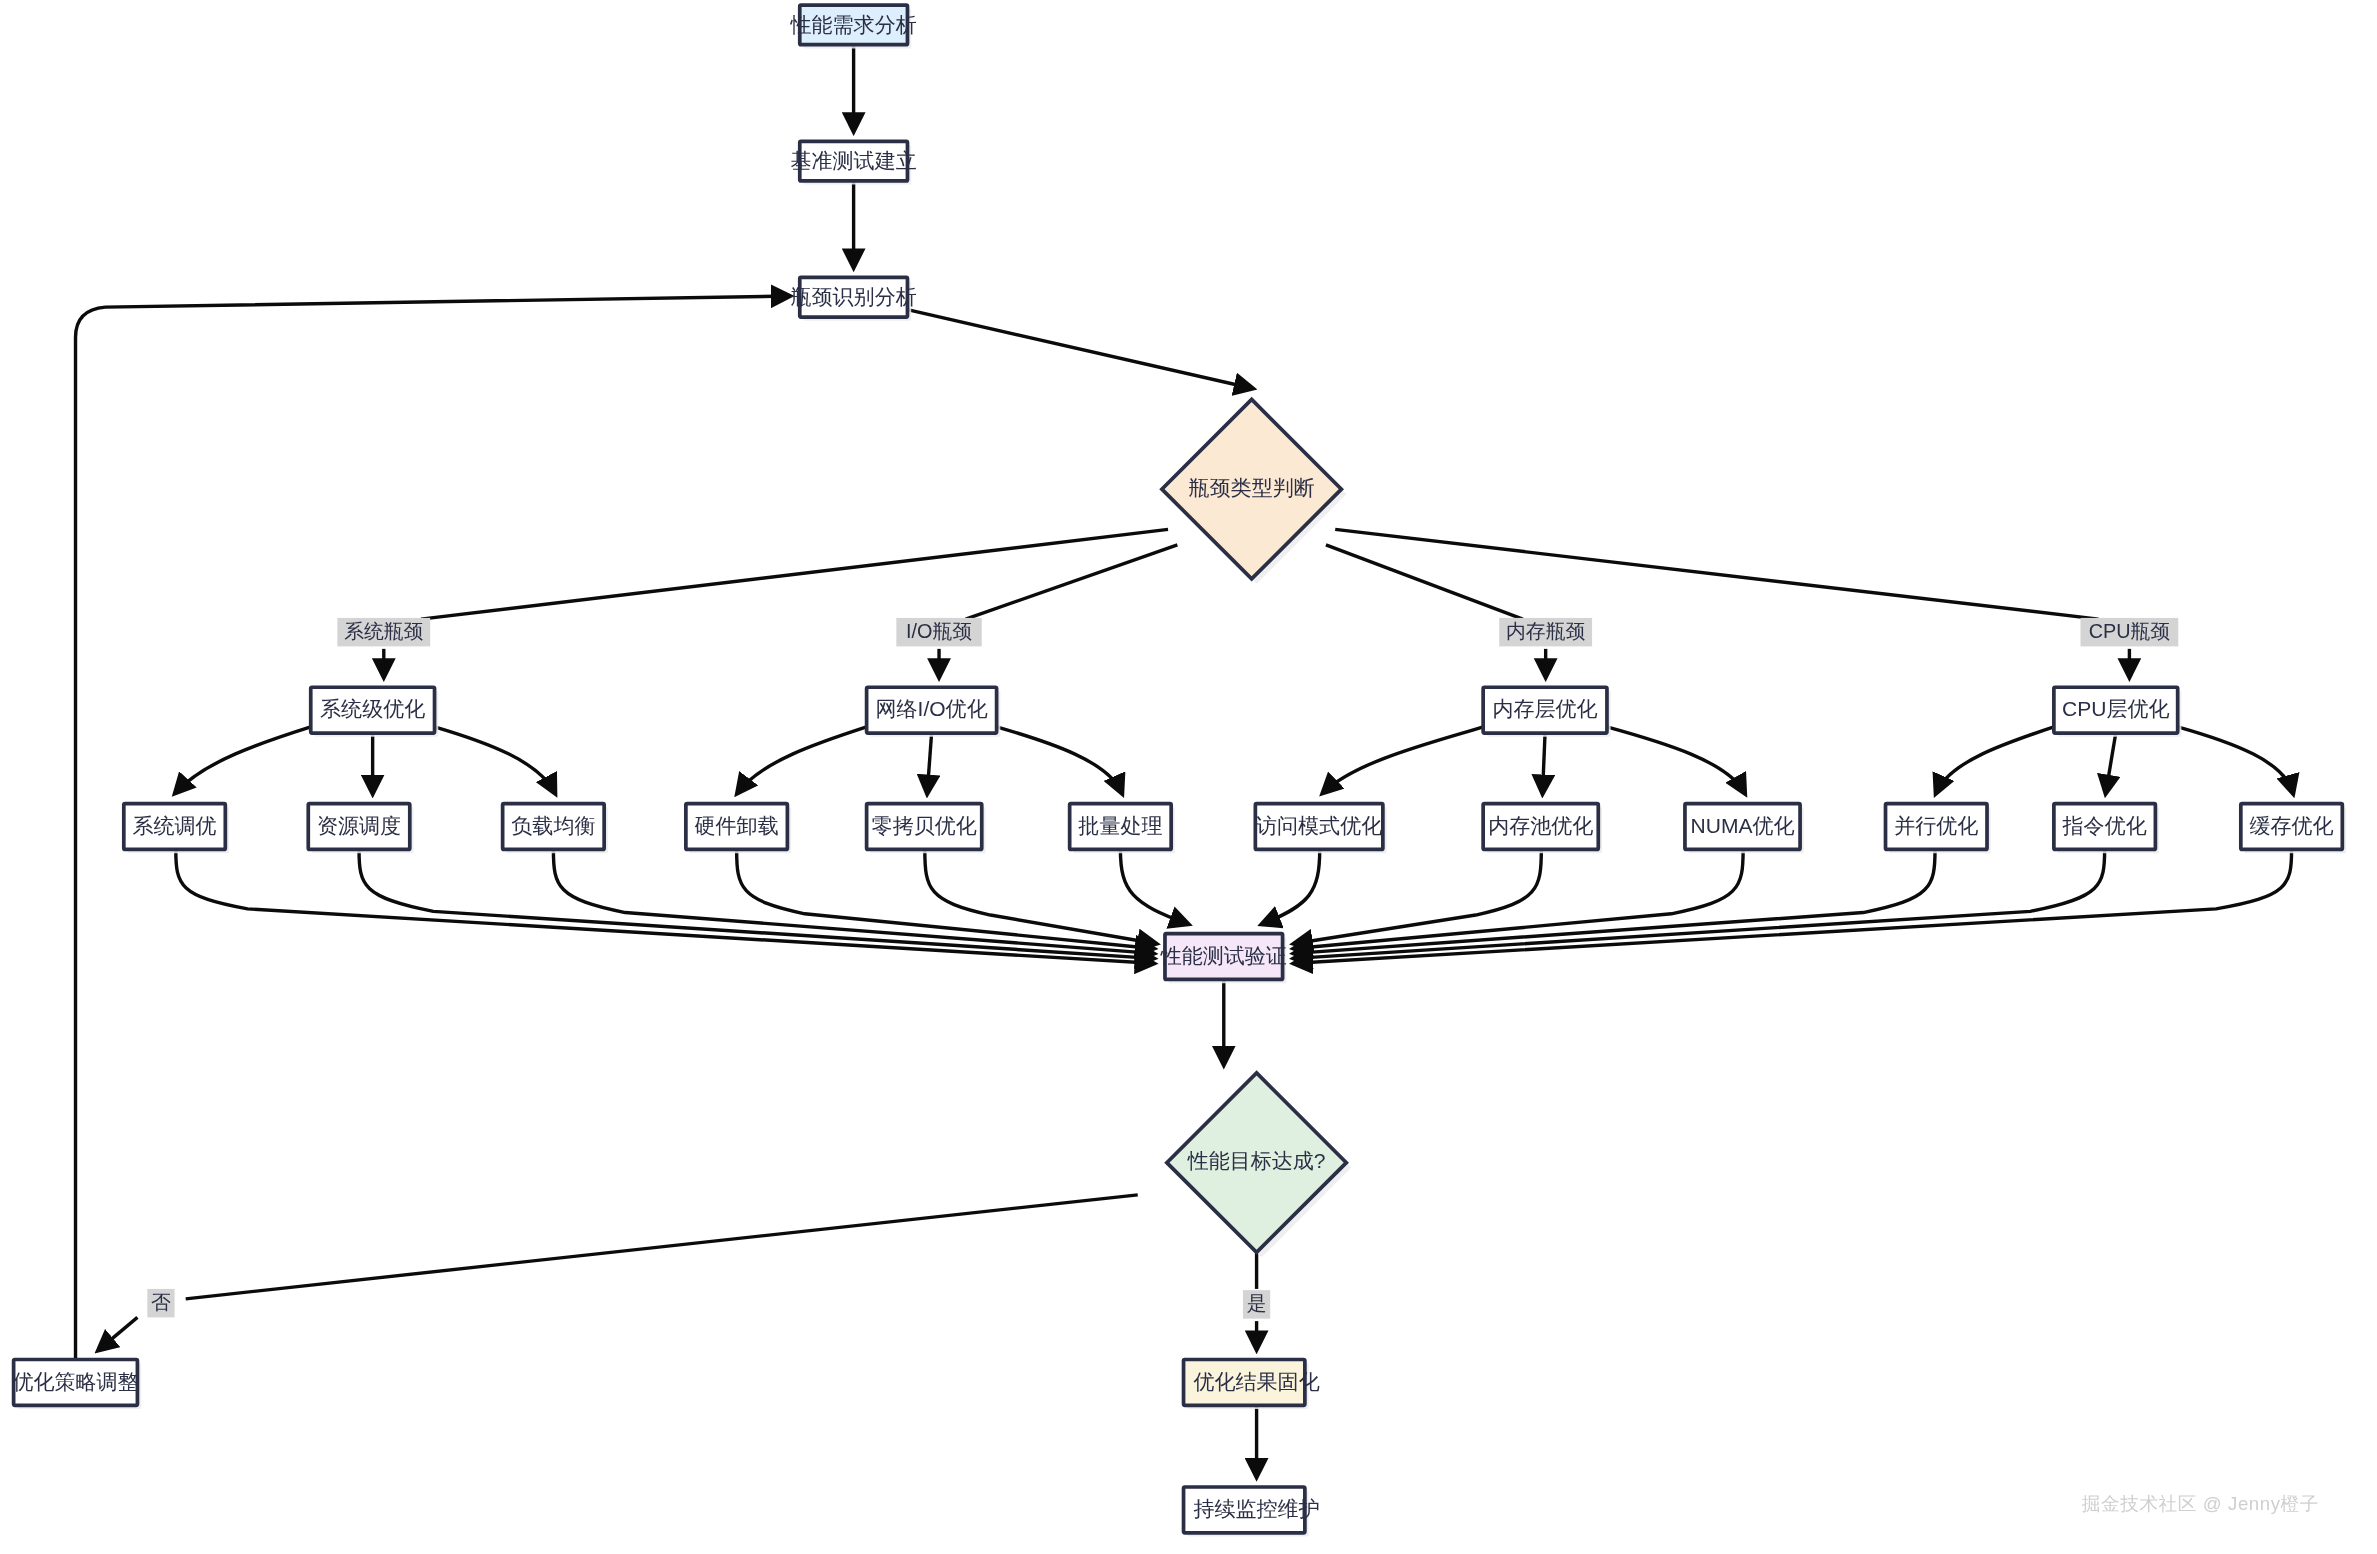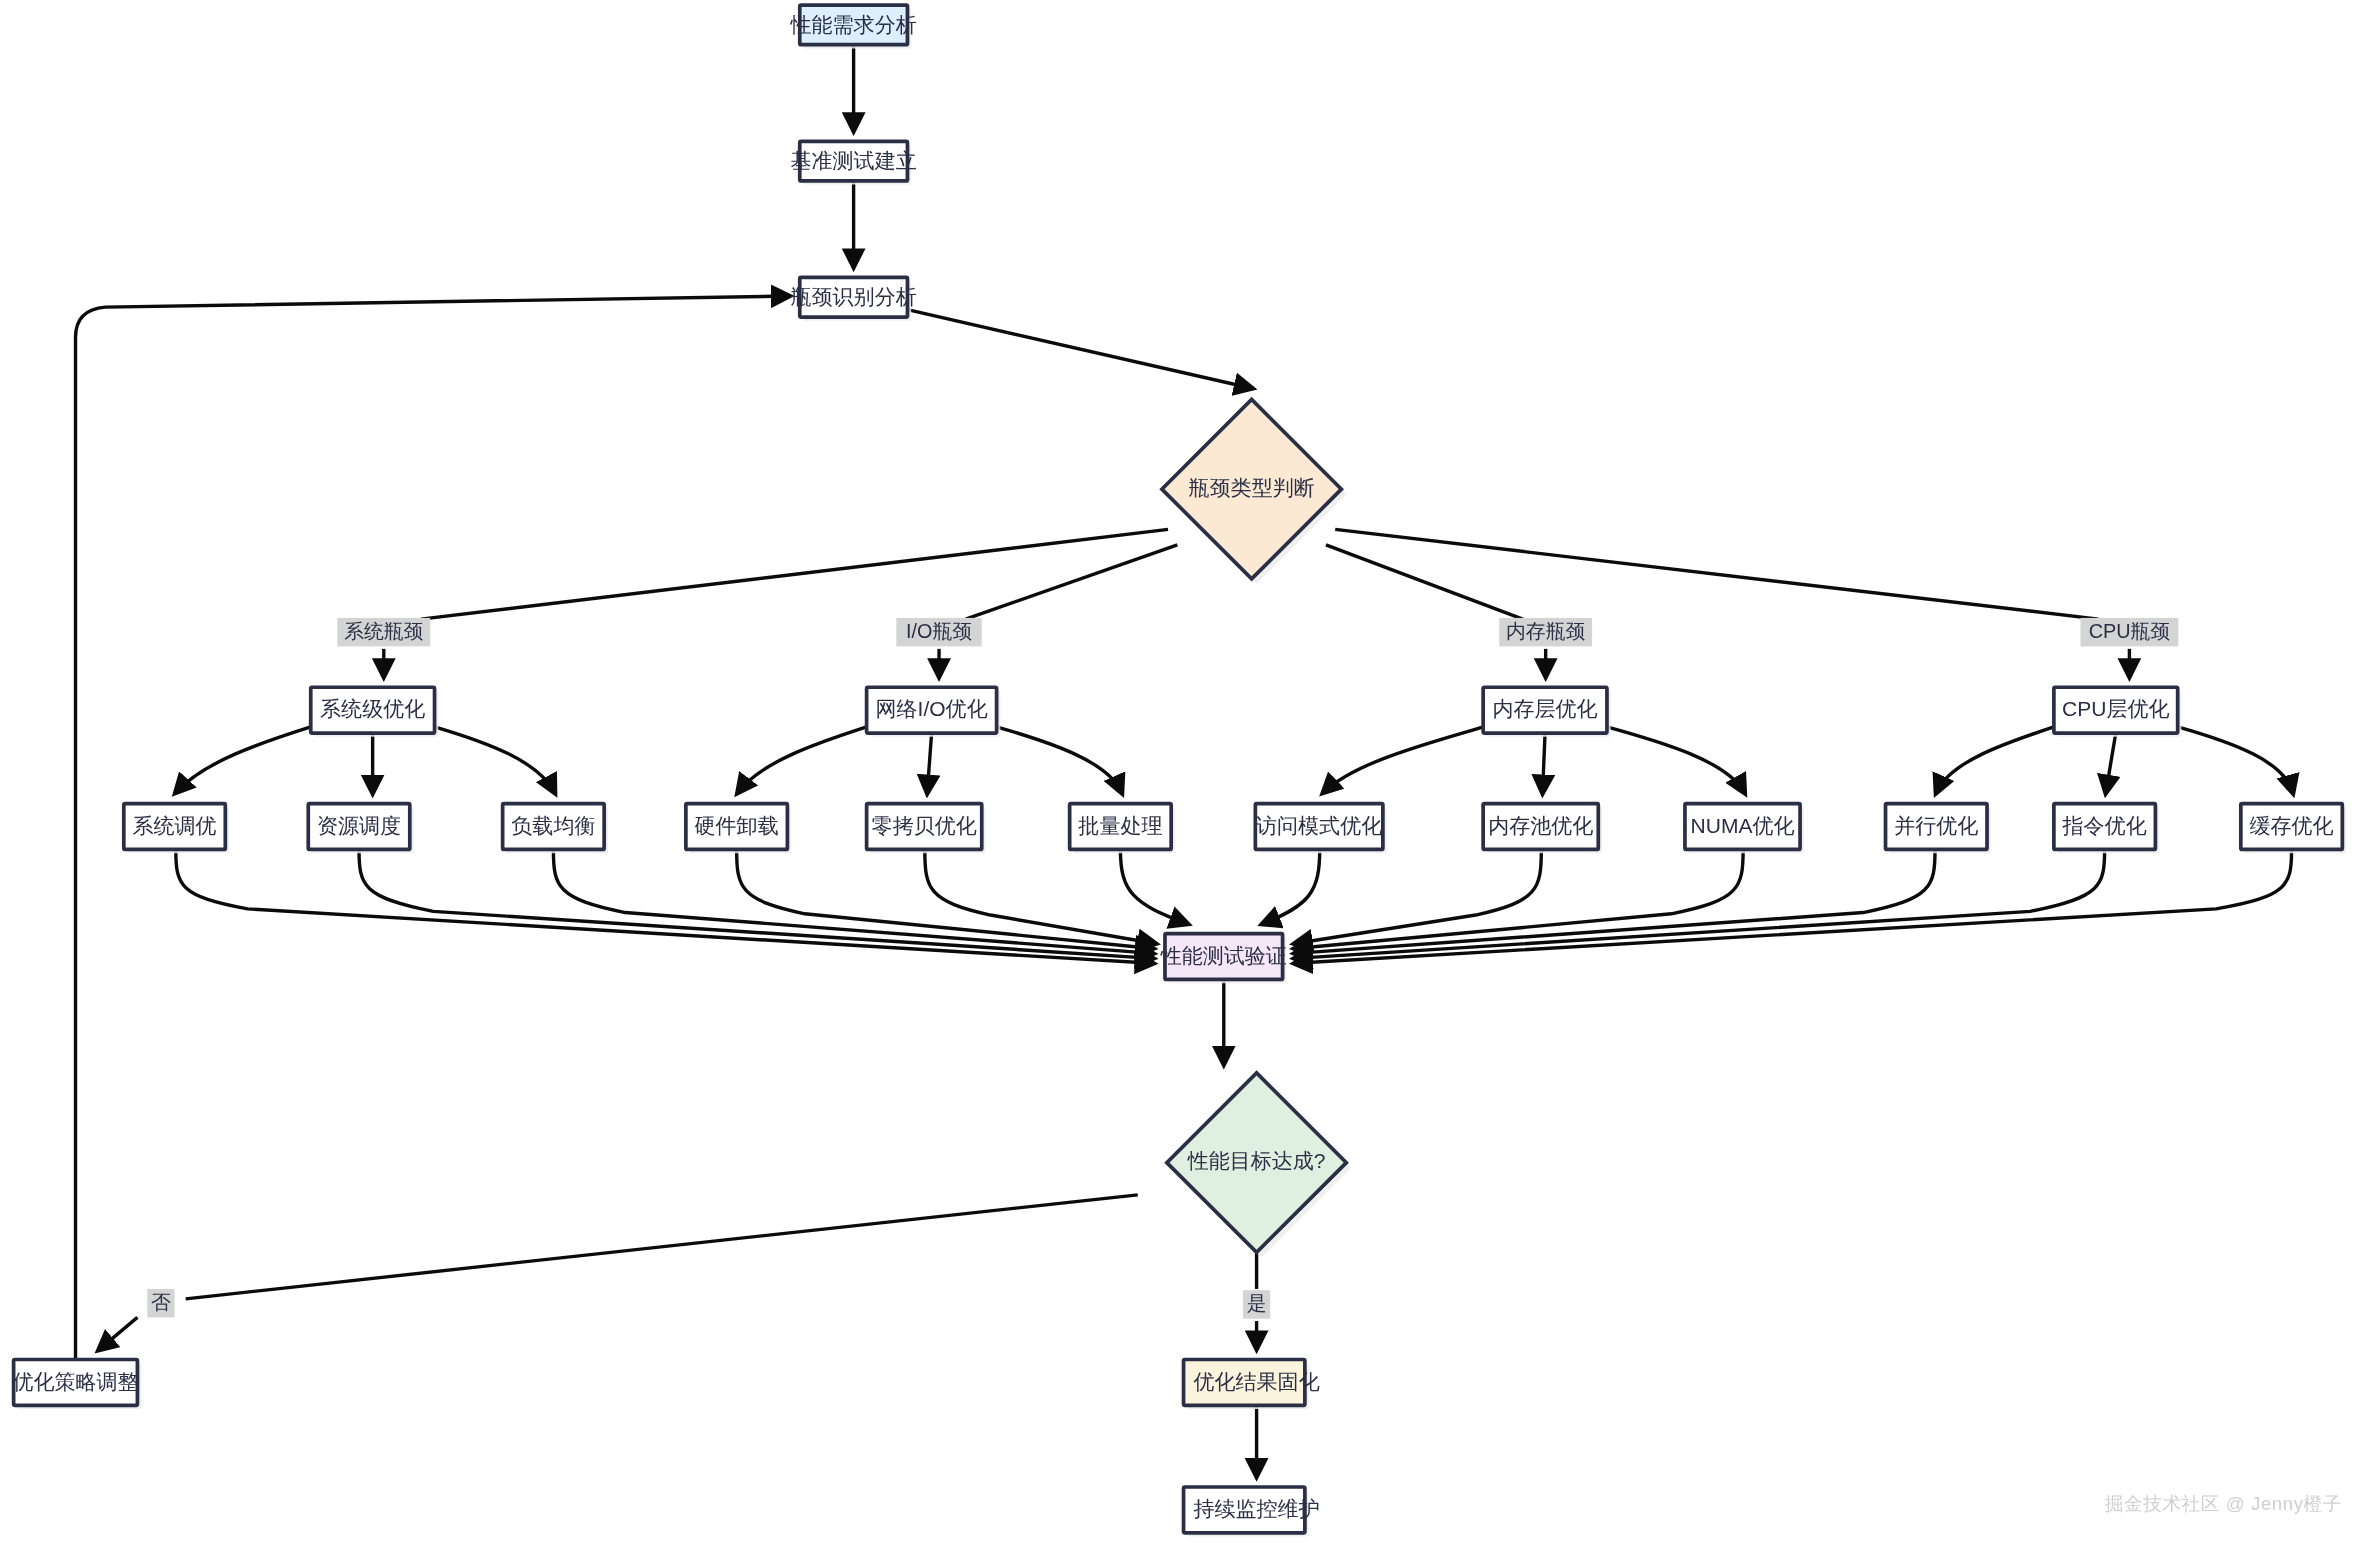--- a/index.html
+++ b/index.html
@@ -50,21 +50,21 @@
     font-family: "Liberation Sans", sans-serif;
     font-size: 32px;
     text-anchor: middle;
     dominant-baseline: middle;
   }
   .edgelabel-bg {
     fill: #d4d4d4;
   }
   .watermark {
     position: absolute;
-    right: 35px;
+    right: 58px;
     bottom: 37px;
     font-family: "Liberation Sans", sans-serif;
     font-size: 18.6px;
     color: #cfcfcf;
     letter-spacing: 0.6px;
     white-space: nowrap;
     user-select: none;
   }
 </style>
 </head>

